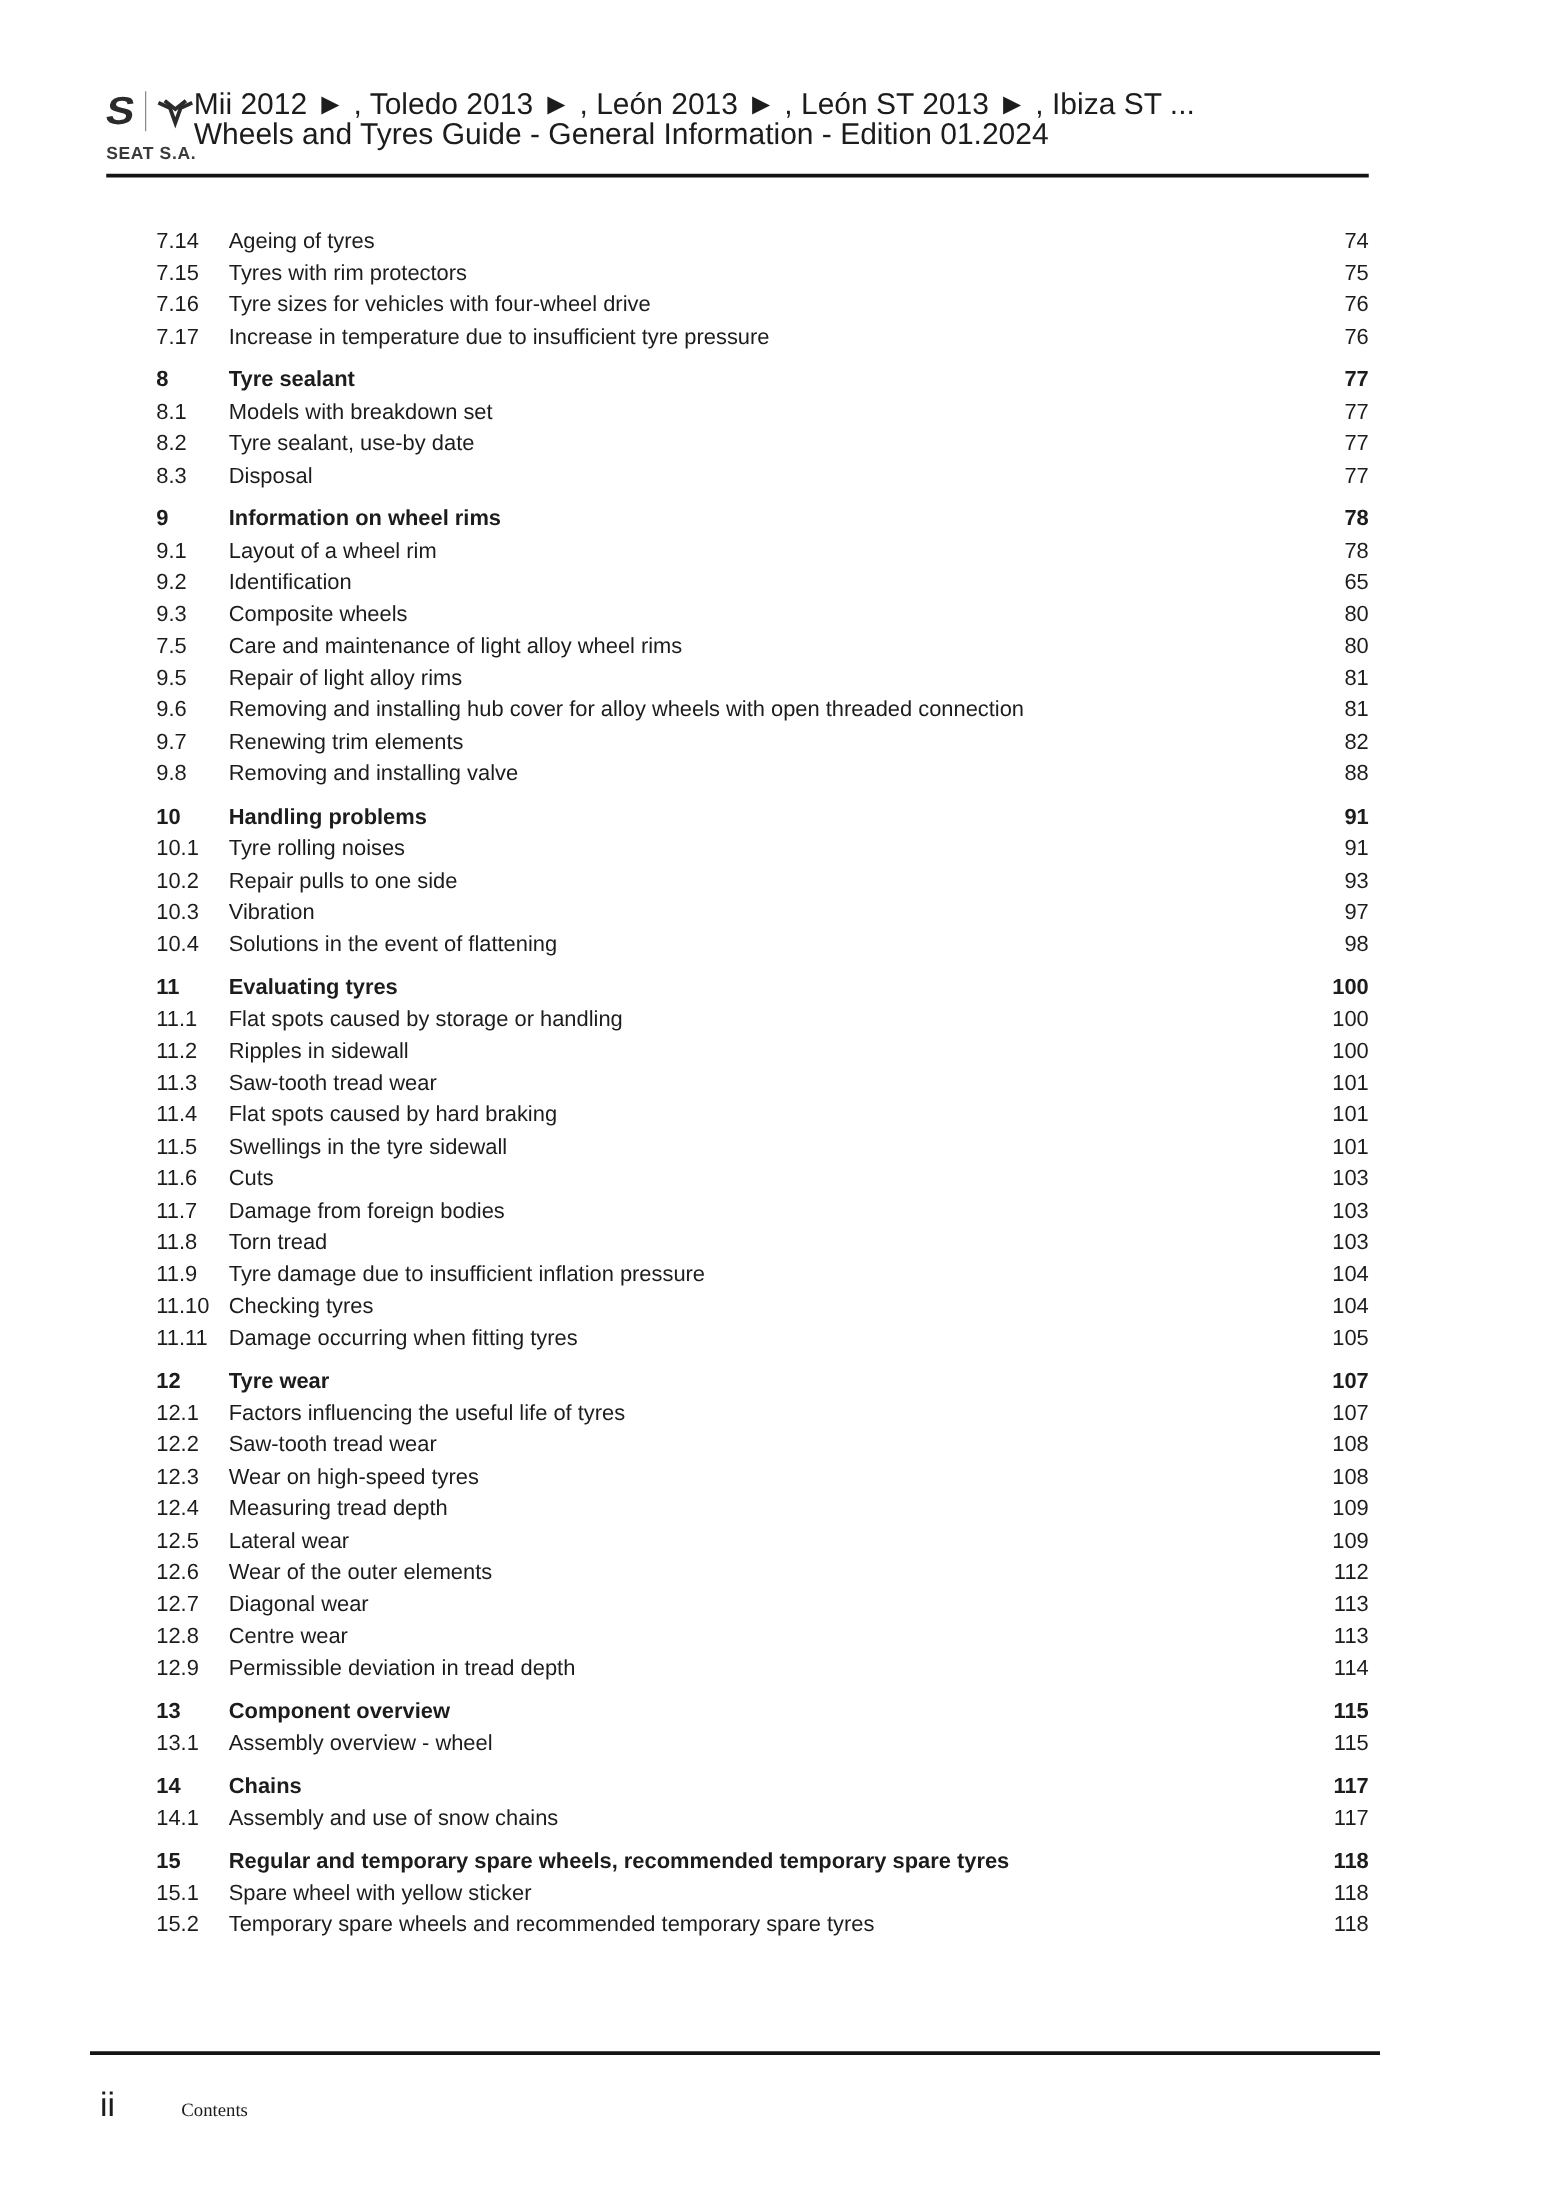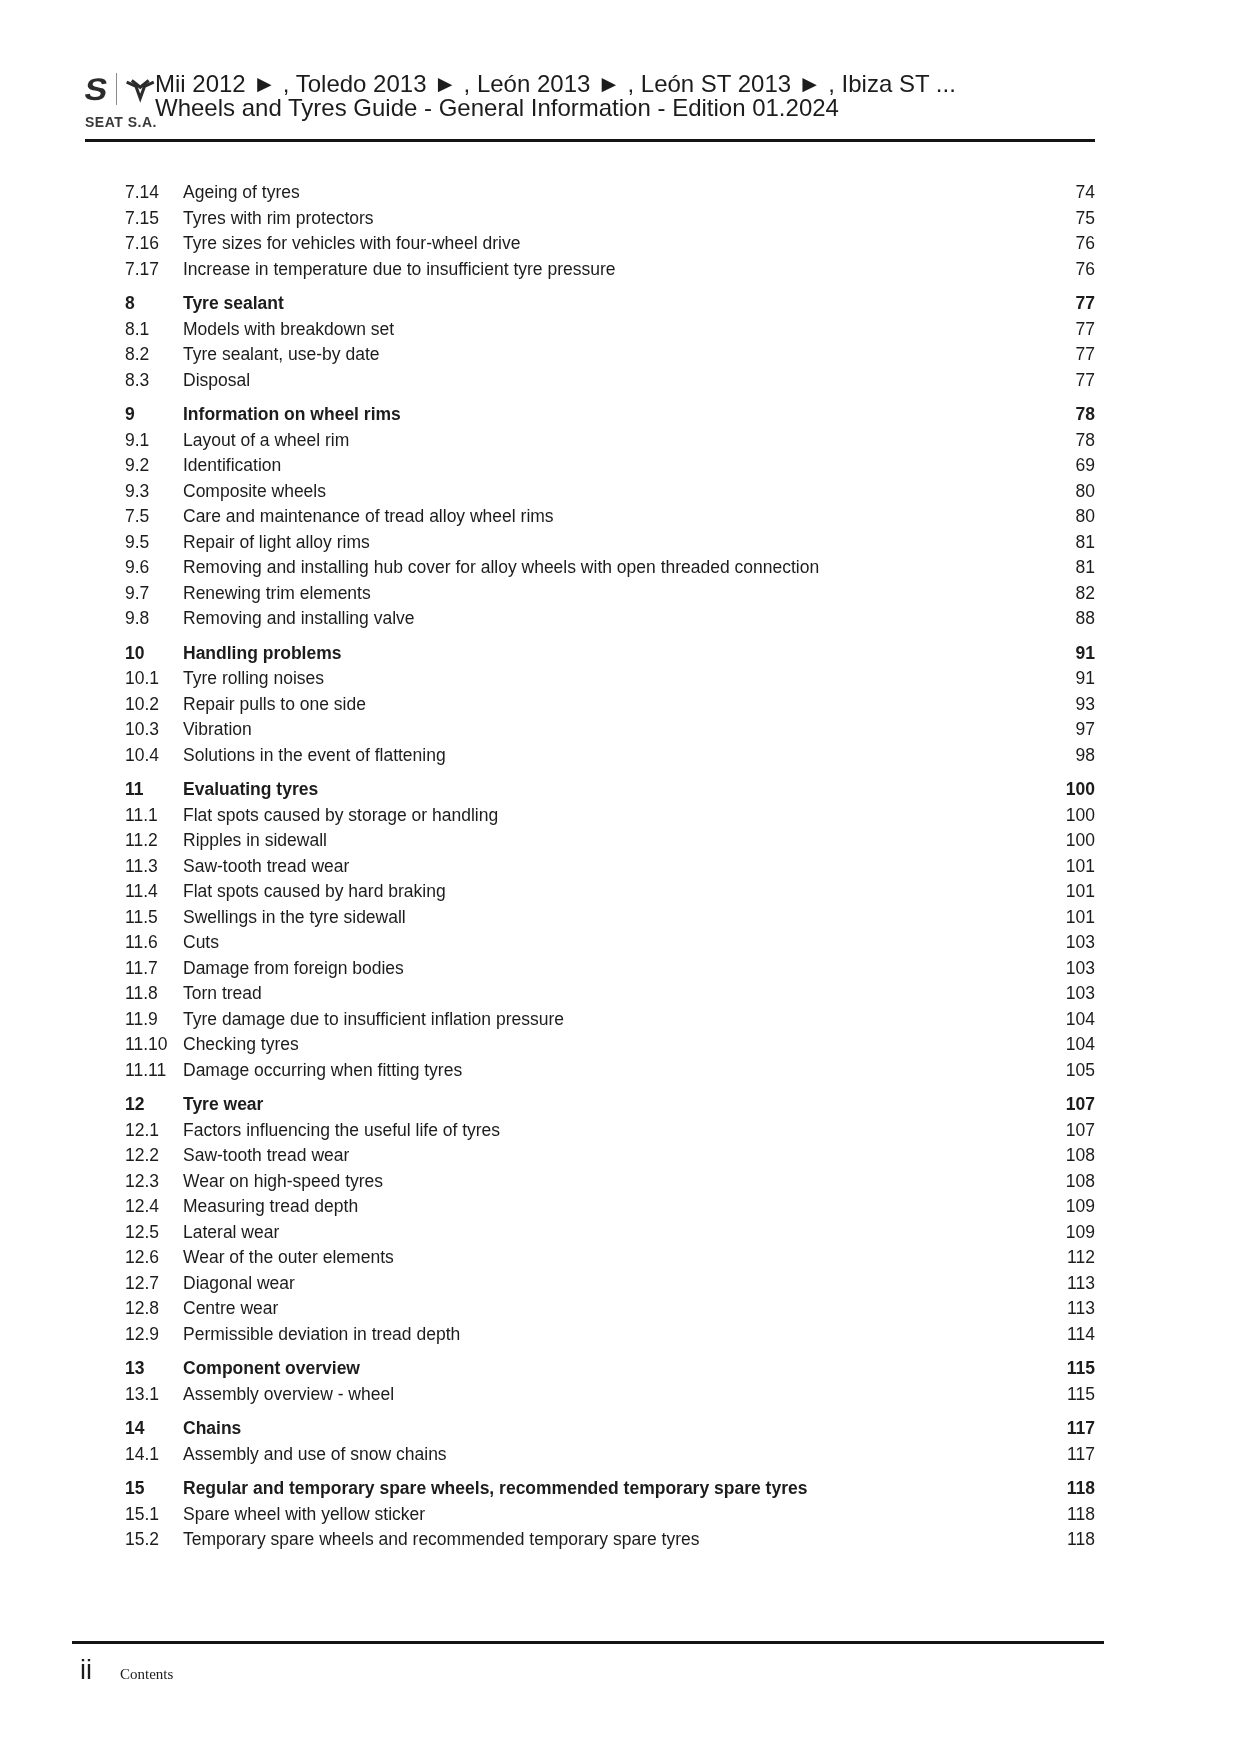--- a/index.html
+++ b/index.html
@@ -118,22 +118,23 @@
     top: 1641px;
     width: 1032px;
   }
   .footer-rule {
     height: 3px;
     background: #141414;
   }
   .footer-labels {
     display: flex;
     align-items: baseline;
-    margin-top: 12px;
+    margin-top: 26px;
     padding-left: 8px;
+    gap: 25px;
   }
   .footer-page {
     font-size: 27px;
     line-height: 28px;
     color: #1c1c1c;
   }
   .footer-contents {
     font-size: 15px;
     margin-left: 28px;
     color: #1c1c1c;
@@ -223,31 +224,31 @@
         <div class="toc-row">
     <span class="toc-num">9.1</span>
     <span class="toc-title">Layout of a wheel rim</span>
     <span class="toc-leader"></span>
     <span class="toc-page">78</span>
   </div>
         <div class="toc-row">
     <span class="toc-num">9.2</span>
     <span class="toc-title">Identification</span>
     <span class="toc-leader"></span>
-    <span class="toc-page">69</span>
+    <span class="toc-page">65</span>
   </div>
         <div class="toc-row">
     <span class="toc-num">9.3</span>
     <span class="toc-title">Composite wheels</span>
     <span class="toc-leader"></span>
     <span class="toc-page">80</span>
   </div>
         <div class="toc-row">
     <span class="toc-num">7.5</span>
-    <span class="toc-title">Care and maintenance of tread alloy wheel rims</span>
+    <span class="toc-title">Care and maintenance of light alloy wheel rims</span>
     <span class="toc-leader"></span>
     <span class="toc-page">80</span>
   </div>
         <div class="toc-row">
     <span class="toc-num">9.5</span>
     <span class="toc-title">Repair of light alloy rims</span>
     <span class="toc-leader"></span>
     <span class="toc-page">81</span>
   </div>
         <div class="toc-row">

